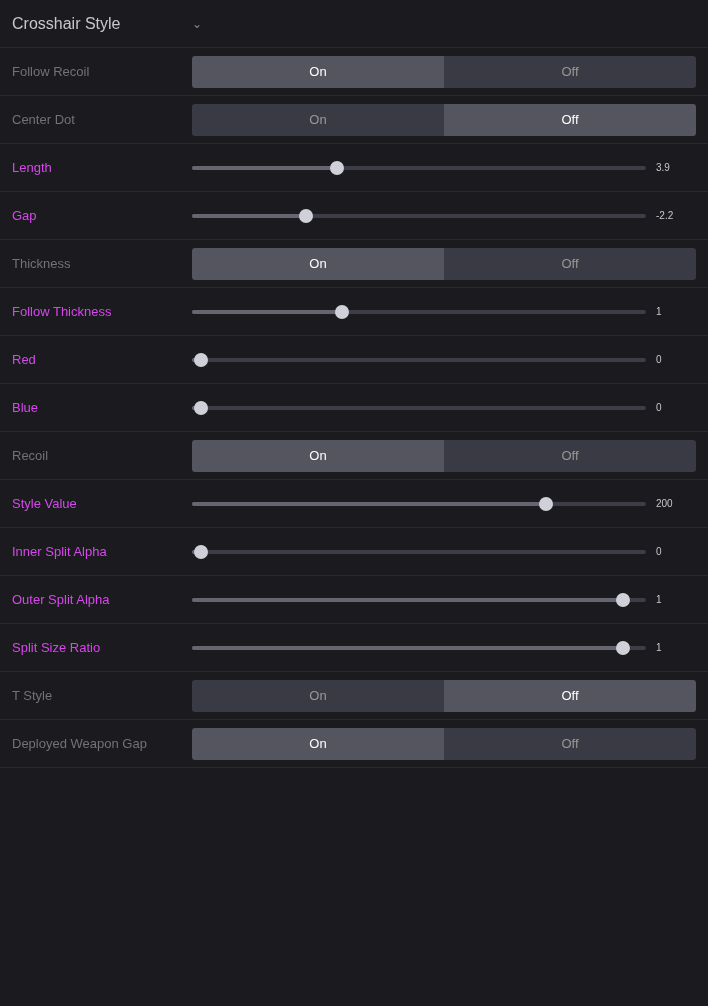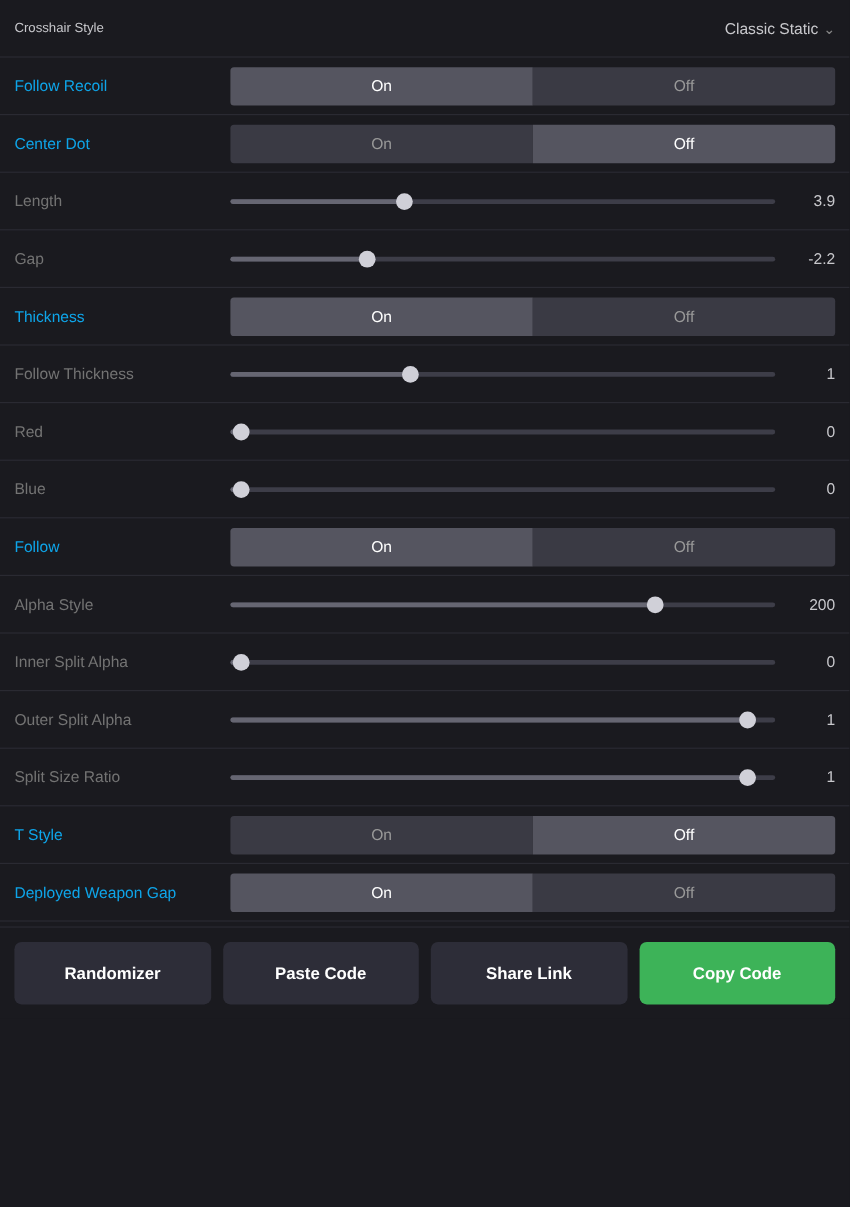--- a/index.html
+++ b/index.html
@@ -20,21 +20,21 @@
       display: flex;
       align-items: center;
       padding: 0 12px;
       height: 48px;
       border-bottom: 1px solid #2a2a32;
     }
 
     .row-label {
       width: 180px;
       flex-shrink: 0;
-      color: #0ea5e9;
+      color: #737373;
       font-size: 13px;
     }
 
     .row-control {
       flex: 1;
       display: flex;
       align-items: center;
       justify-content: center;
       gap: 8px;
     }
@@ -75,21 +75,21 @@
       align-items: center;
       padding: 0 12px;
       height: 48px;
       border-bottom: 1px solid #2a2a32;
     }
 
     .dropdown-label {
       width: 180px;
       flex-shrink: 0;
       color: #c8c8cc;
-      font-size: 11px;
+      font-size: 16px;
     }
 
     .dropdown-value {
       flex: 1;
       text-align: right;
       color: #c8c8cc;
       font-size: 13px;
       padding-right: 4px;
     }
 
@@ -103,21 +103,21 @@
       display: flex;
       align-items: center;
       padding: 0 12px;
       height: 48px;
       border-bottom: 1px solid #2a2a32;
     }
 
     .slider-label {
       width: 180px;
       flex-shrink: 0;
-      color: #737373;
+      color: #d946ef;
       font-size: 13px;
     }
 
     .slider-track-container {
       flex: 1;
       display: flex;
       align-items: center;
     }
 
     .slider-track {
@@ -140,23 +140,22 @@
       background: #d0d0d8;
       border-radius: 50%;
       position: absolute;
       top: 50%;
       transform: translateY(-50%);
       cursor: pointer;
     }
 
     .slider-value {
       width: 40px;
-      text-align: right;
       color: #c8c8cc;
-      font-size: 13px;
+      font-size: 10px;
       margin-left: 10px;
     }
 
     
     .footer {
       display: flex;
       align-items: center;
       padding: 12px;
       gap: 10px;
       background: #1a1a1f;
@@ -191,21 +190,20 @@
       background: #3db358;
     }
   </style>
 </head>
 <body>
 
 <div class="settings-container">
 
   <div class="dropdown-row">
     <div class="dropdown-label">Crosshair Style</div>
-    <div class="dropdown-value">Classic Static</div>
     <div class="dropdown-chevron">⌄</div>
   </div>
 
   <div id="rows-container">
       <div class="row">
         <div class="row-label">Follow Recoil</div>
         <div class="row-control">
           <div class="toggle-group">
             <button class="toggle-btn active">On</button>
             <button class="toggle-btn ">Off</button>
@@ -274,30 +272,30 @@
         <div class="slider-label">Blue</div>
         <div class="slider-track-container">
           <div class="slider-track">
             <div class="slider-fill" style="width:2%"></div>
             <div class="slider-thumb" style="left:calc(2% - 7px)"></div>
           </div>
         </div>
         <div class="slider-value">0</div>
       </div>
       <div class="row">
-        <div class="row-label">Follow</div>
+        <div class="row-label">Recoil</div>
         <div class="row-control">
           <div class="toggle-group">
             <button class="toggle-btn active">On</button>
             <button class="toggle-btn ">Off</button>
           </div>
         </div>
       </div>
       <div class="slider-row">
-        <div class="slider-label">Alpha Style</div>
+        <div class="slider-label">Style Value</div>
         <div class="slider-track-container">
           <div class="slider-track">
             <div class="slider-fill" style="width:78%"></div>
             <div class="slider-thumb" style="left:calc(78% - 7px)"></div>
           </div>
         </div>
         <div class="slider-value">200</div>
       </div>
       <div class="slider-row">
         <div class="slider-label">Inner Split Alpha</div>
@@ -342,19 +340,13 @@
         <div class="row-label">Deployed Weapon Gap</div>
         <div class="row-control">
           <div class="toggle-group">
             <button class="toggle-btn active">On</button>
             <button class="toggle-btn ">Off</button>
           </div>
         </div>
       </div>
     </div>
 
-  <div class="footer">
-    <button class="footer-btn randomizer">Randomizer</button>
-    <button class="footer-btn paste">Paste Code</button>
-    <button class="footer-btn share">Share Link</button>
-    <button class="footer-btn copy">Copy Code</button>
-  </div>
 </div>
 
 </body></html>

